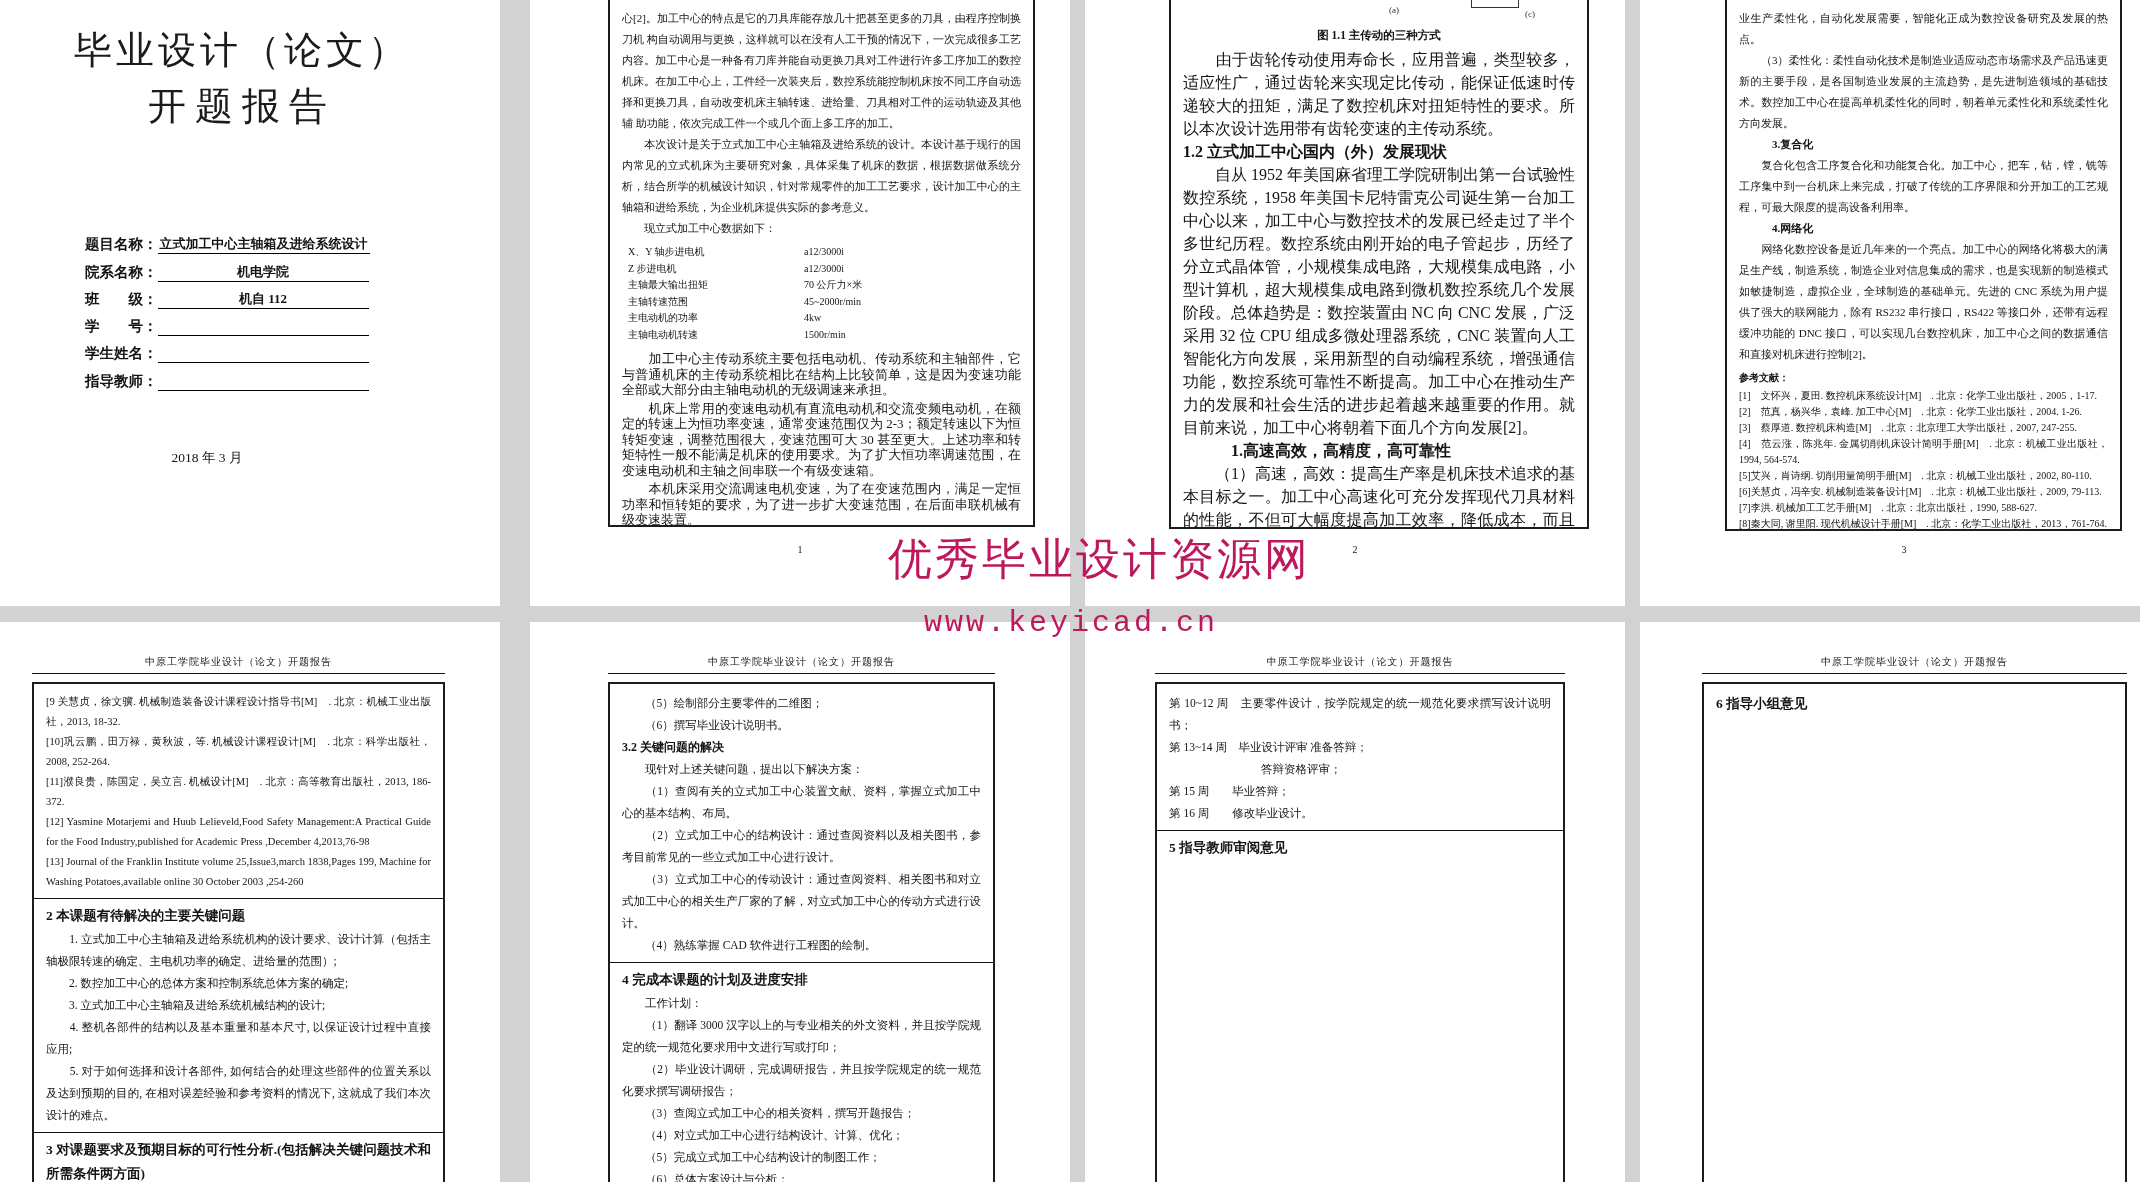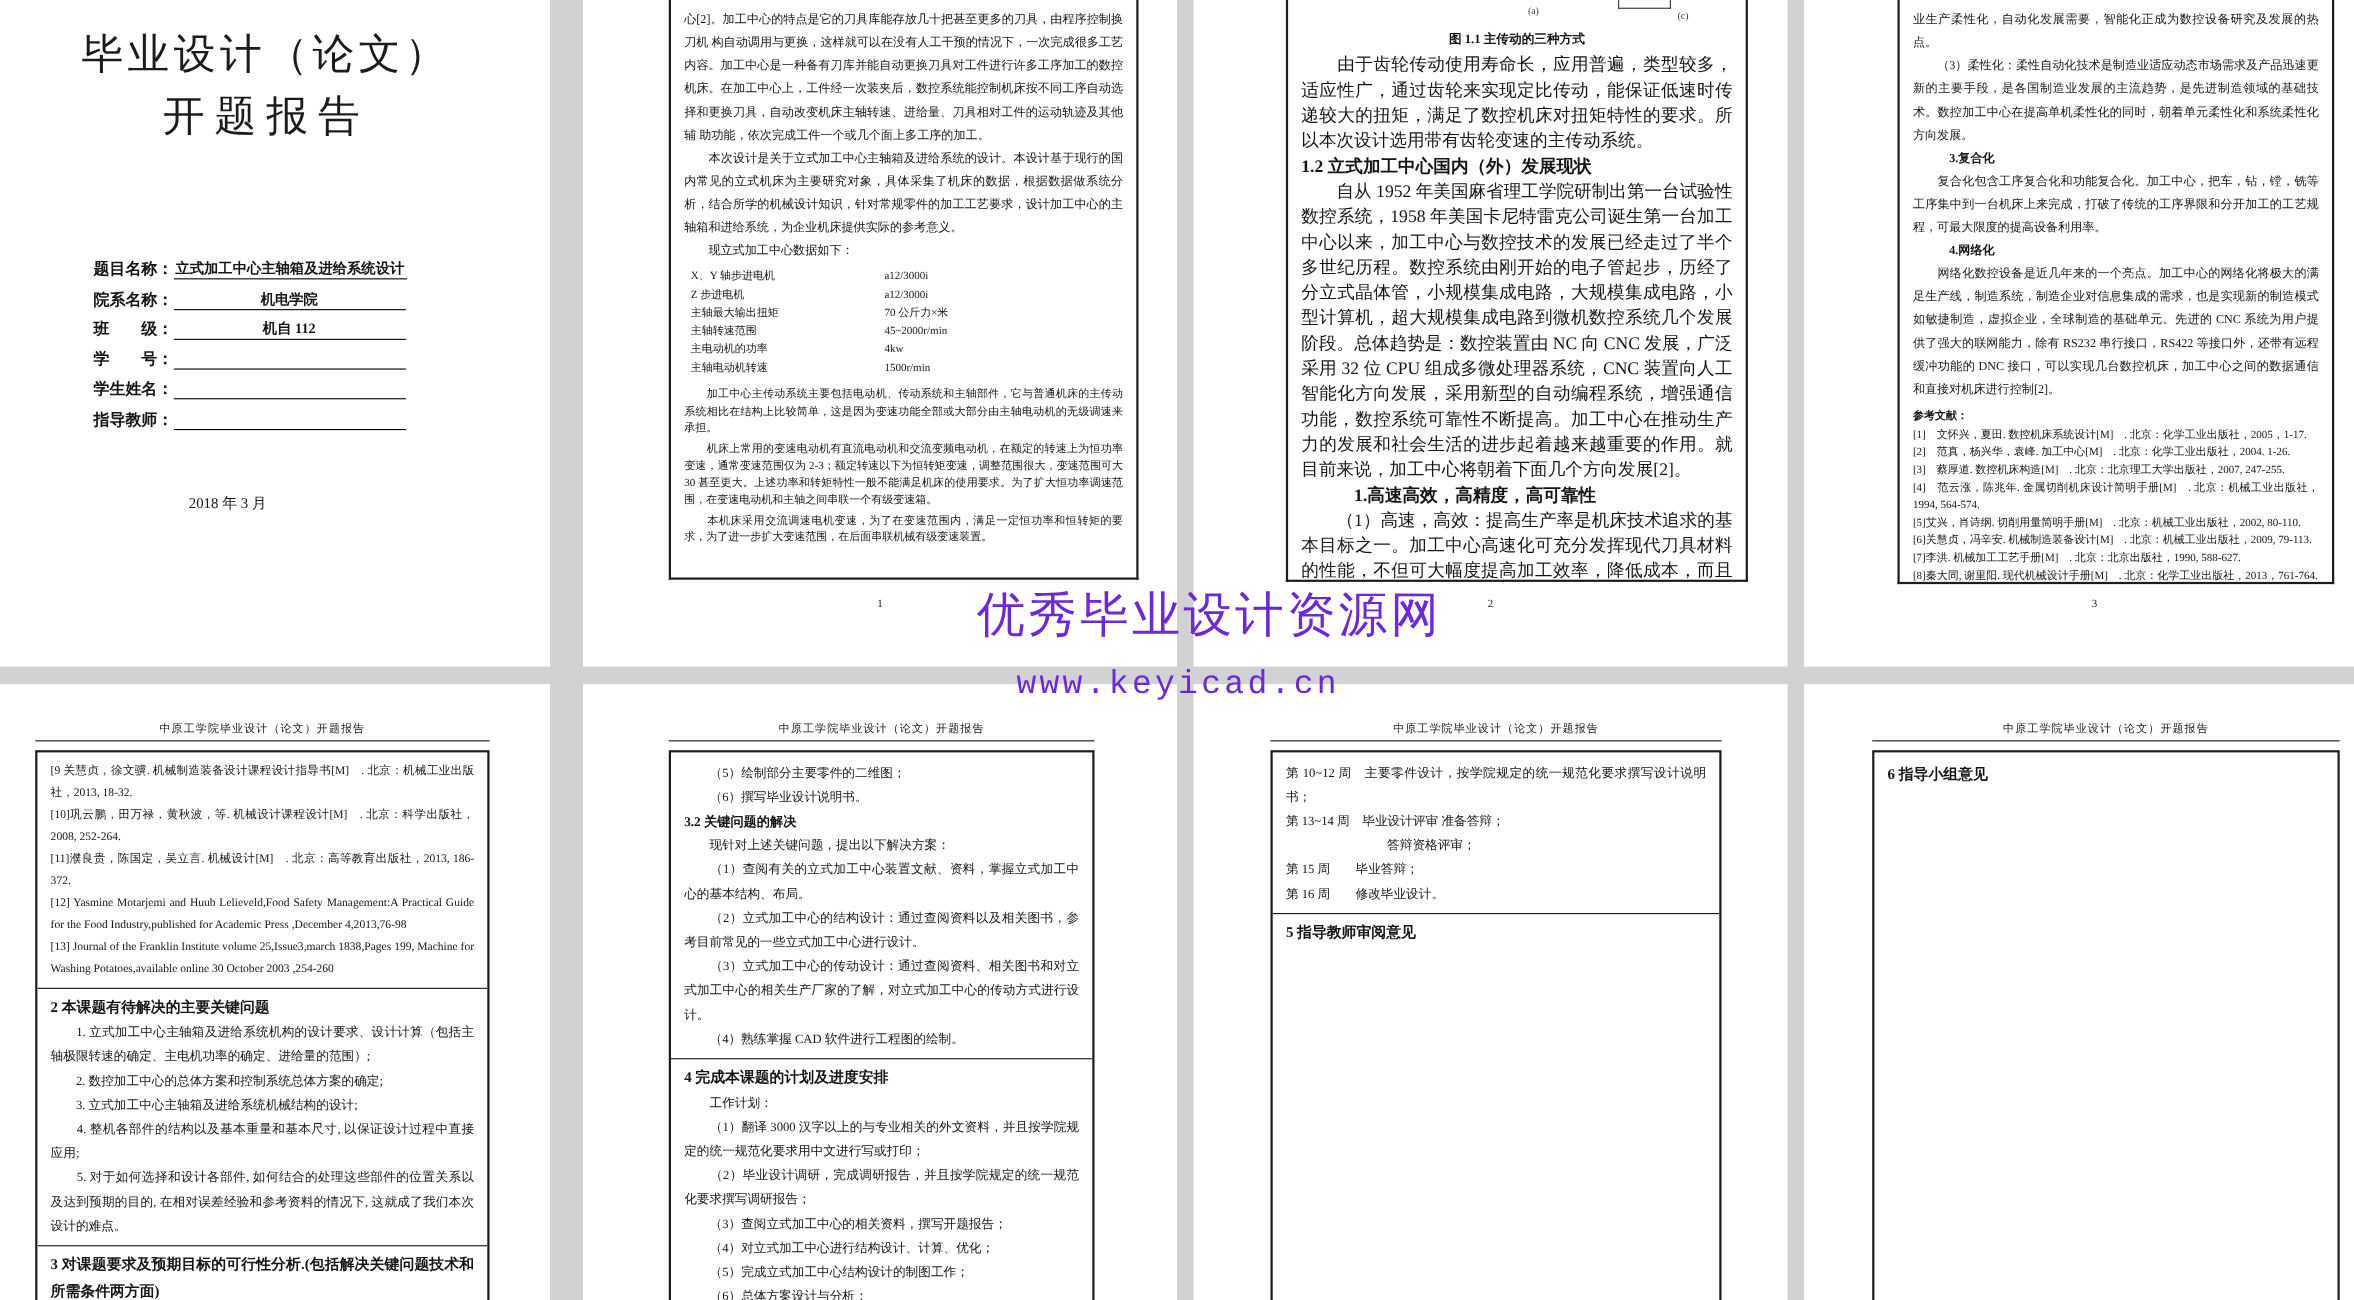--- a/index.html
+++ b/index.html
@@ -37,21 +37,21 @@
           border:2px solid #1c1c1c; border-top:none;
           padding:8px 12px 0; overflow:hidden; text-align:justify; }
   .p2 .tbox { left:78px; width:427px; height:527px; }
   .p3 .tbox { left:84px; width:420px; height:529px; position:absolute; }
   .p4 .tbox { left:85px; width:397px; height:531px; }
 
   .lh21 { font-size:11px; line-height:21px; margin:0; }
   .specs { margin:5px 0 8px 6px; }
   .spec-row { font-size:10px; line-height:16.5px; white-space:nowrap; }
   .spec-name { display:inline-block; width:176px; }
-  .lhs { font-size:10px; line-height:15.5px; margin:3px 0 0; }
+  .lhs { font-size:13px; line-height:15.5px; margin:3px 0 0; }
 
   .p3body { font-size:16px; line-height:23px; margin:0; }
   .figcap { font-weight:bold; font-size:11.5px; text-align:center; margin:20px 0 5px; }
   .fig-rect { position:absolute; left:300px; top:0; width:46px; height:7px;
               border:1px solid #333; border-top:none; }
   .fig-lab { position:absolute; font-size:9px; color:#333; }
   .fig-a { left:218px; top:5px; }
   .fig-c { left:354px; top:9px; }
   .h-bold { font-weight:bold; }
 
@@ -76,21 +76,21 @@
   .p7 .bbox { left:70px;  width:410px; }
   .p8 .bbox { left:62px;  width:425px; }
 
   .bline { font-size:11.5px; line-height:22px; }
   .ref5  { font-size:10.5px; line-height:20px; }
   .sect  { border-top:1.5px solid #111; margin:6px -12px 0; padding:5px 12px 0; }
   .bh1 { font-weight:bold; font-size:13.5px; line-height:24px; }
   .bh2 { font-weight:bold; font-size:12px;  line-height:22px; }
 
   
-  .wm { position:absolute; color:#6d28d9; z-index:50; white-space:nowrap; }
+  .wm { position:absolute; color:#be185d; z-index:50; white-space:nowrap; }
   .wm1 { left:888px; top:530px; font-size:44px; letter-spacing:3px; }
   .wm2 { left:924px; top:606px; font-size:30px; letter-spacing:3px;
          font-family:"Liberation Mono","DejaVu Sans Mono",monospace; }
 </style>
 </head>
 <body>
 
 <div class="canvas">
 
   <div class="page p1">

